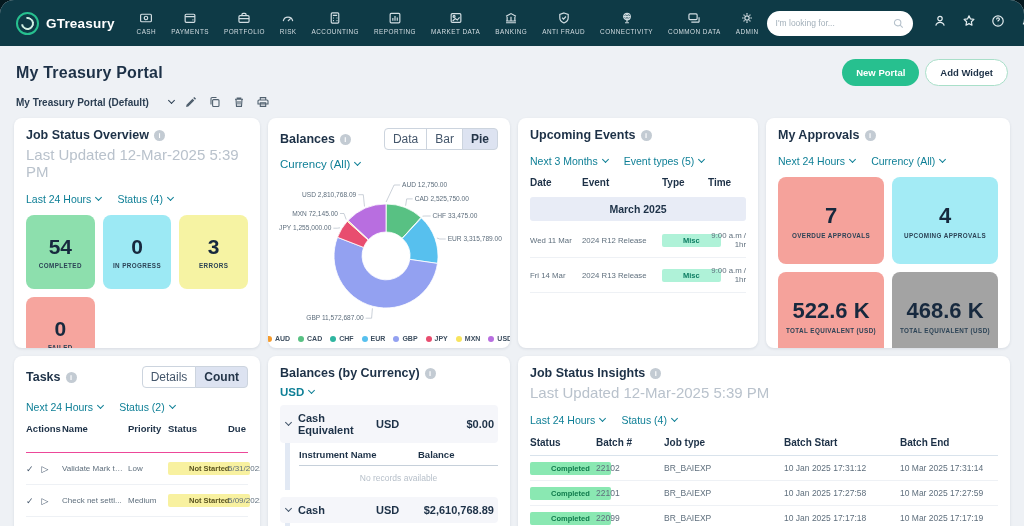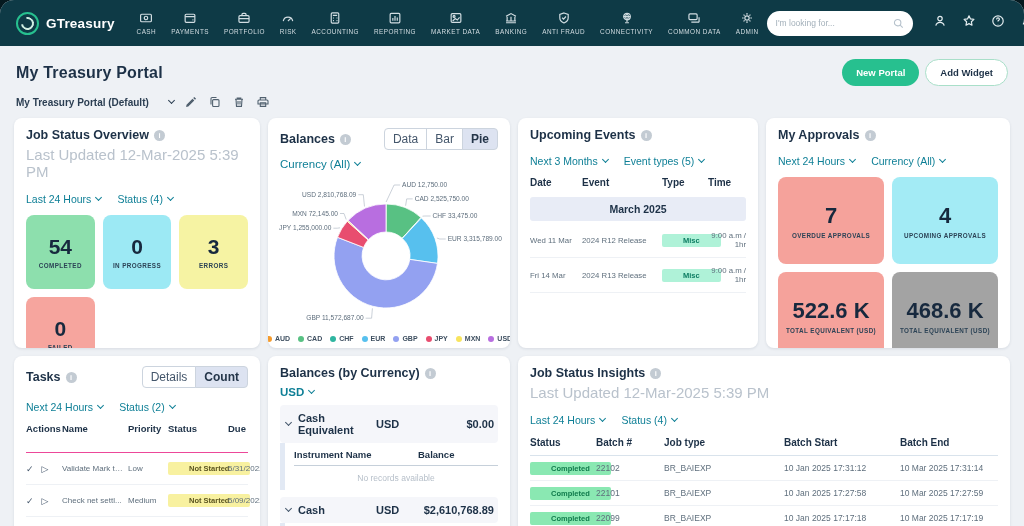--- a/index.html
+++ b/index.html
@@ -82,21 +82,21 @@
   .task-head{display:grid;grid-template-columns:36px 66px 40px 60px 1fr;font-size:9.5px;font-weight:800;color:#1d3147;padding:10px 0 18px;border-bottom:1px solid #ec4899}
   .task-row{display:grid;grid-template-columns:36px 66px 40px 60px 1fr;align-items:center;font-size:8px;color:#5f6f7d;padding:9px 0;border-bottom:1px solid #eef1f5}
   .acts{display:flex;gap:8px;color:#44566b;font-size:9px}
   .acts span{cursor:pointer}
   .tname{white-space:nowrap;overflow:hidden;text-overflow:ellipsis;padding-right:4px}
 
   
   .sec-head{display:grid;grid-template-columns:14px 1fr 36px 82px;align-items:center;background:#f5f6fa;border-radius:4px;padding:7px 4px;margin-top:7px;font-size:11px;font-weight:800;color:#1d3147}
   .sec-head .chev{color:#44566b;margin-left:2px}
   .sec-total{text-align:right}
-  .sub{border-left:5px solid #e2e9f4;padding-left:9px}
+  .sub{margin-left:5px;border-left:5px solid #e2e9f4;padding-left:9px}
   .sub-head{display:grid;grid-template-columns:1fr 80px;font-size:9.5px;font-weight:800;color:#1d3147;padding:6px 0 5px;border-bottom:1px solid #c6d0da}
   .empty{font-size:8.5px;color:#b6bfc9;text-align:center;padding:7px 0}
 
   
   .jsi-head{display:grid;grid-template-columns:66px 68px 120px 116px 1fr;font-size:10px;font-weight:800;color:#1d3147;padding:11px 0 7px;border-bottom:1px solid #d9e3ec}
   .jsi-row{display:grid;grid-template-columns:66px 68px 120px 116px 1fr;align-items:center;font-size:8.5px;color:#5f6f7d;padding:5.5px 0;border-bottom:1px solid #eef1f5}
 </style>
 </head>
 <body>
 

